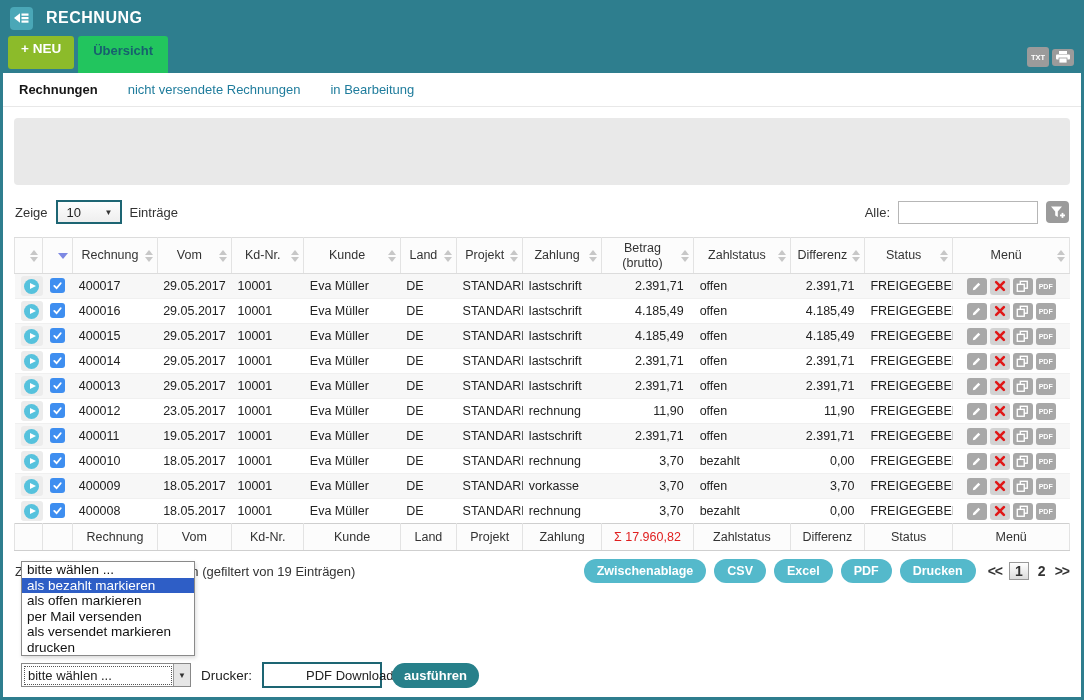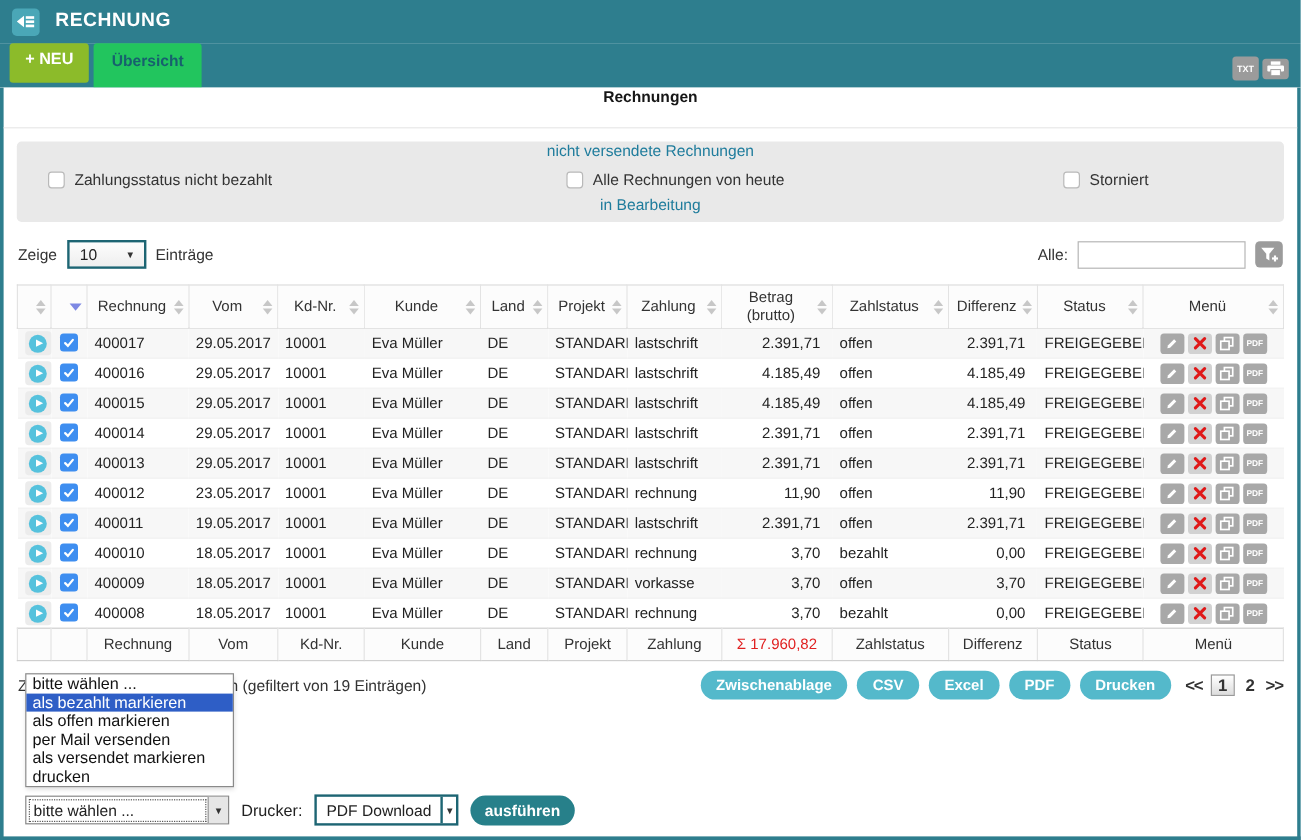--- a/index.html
+++ b/index.html
@@ -14,21 +14,21 @@
   .toolbar { height:37px; background:var(--teal,#2e7e8e); position:relative; display:flex; padding-left:8px; }
   .btn-neu { background:var(--green,#8cbb2a); color:#fff; font-weight:bold; font-size:13.5px; padding:5px 13px; border-radius:3px; margin:0 4px 4px 0; cursor:pointer; }
   .tab-uebersicht { background:#22c55e; color:#17606e; font-weight:bold; font-size:13px; padding:7px 15px 8px; border-radius:3px 3px 0 0; cursor:pointer; }
   .top-icons { position:absolute; right:10px; bottom:6px; display:flex; gap:3px; align-items:center; }
   .txt-chip { width:22px; height:20px; background:#9b9b9b; border-radius:3px; color:#fff; font-size:7.5px; font-weight:bold; display:flex; align-items:center; justify-content:center; cursor:pointer; }
   .printer-chip { width:22px; height:17px; background:#9b9b9b; border-radius:3px; display:flex; align-items:center; justify-content:center; cursor:pointer; }
 
   
   .content { position:relative; height:627px; background:#fff; border-left:3px solid var(--teal,#2e7e8e); border-right:3px solid var(--teal,#2e7e8e); border-bottom:3px solid var(--teal,#2e7e8e); }
 
-  .nav-tabs { height:34px; display:flex; align-items:center; gap:30px; padding:0 16px; border-bottom:1px solid #e8e8e8;flex-direction:column; }
+  .nav-tabs { height:34px; display:flex; align-items:center; gap:30px; padding:0 16px; border-bottom:1px solid #e8e8e8; }
   .nav-tabs a { text-decoration:none; color:var(--link,#1f7c9c); font-size:13px; cursor:pointer; }
   .nav-tabs a[data-variant="active"] { color:#161616; font-weight:bold; }
 
   .filter-panel { margin:11px 11px 0; background:#e9e9e9; border-radius:4px; height:67px; padding:12px 0 0 26px; }
   .filter-title { font-weight:bold; font-size:13px; color:#3c3c3c; letter-spacing:.3px; }
   .filter-row { margin-top:12px; display:grid; grid-template-columns:432px 414px auto; align-items:center; }
   .cb-wrap { display:flex; align-items:center; gap:8px; }
   .cb { width:14px; height:14px; background:#fff; border:1px solid #b9b9b9; border-radius:3px; cursor:pointer; flex:0 0 auto; }
 
   .controls-row { margin:14px 12px 0; height:26px; display:flex; align-items:center; }
@@ -76,21 +76,21 @@
   .pg-num { cursor:pointer; padding:0 2px; }
   .pg-num[data-variant="current"] { border:1px solid #999; background:linear-gradient(#fff,#dcdcdc); padding:0 5px; }
 
   
   .bulk-row { position:absolute; left:18px; bottom:9px; display:flex; align-items:center; gap:10px; }
   .select-win { display:inline-flex; align-items:center; width:170px; height:24px; border:1px solid #888; background:#fff; cursor:pointer; }
   .select-win .txt { flex:1; margin:2px 2px 2px 3px; padding:1px 3px; outline:1px dotted #555; font-size:13px; color:#222; white-space:nowrap; overflow:hidden; }
   .select-win .btn { width:17px; align-self:stretch; background:#e6e6e6; border-left:1px solid #999; display:flex; align-items:center; justify-content:center; font-size:8px; color:#333; }
   .drucker-label { font-size:13.5px; color:#222; }
   .select-teal { display:inline-flex; align-items:center; width:120px; height:26px; border:2px solid #1d6573; background:#fff; cursor:pointer; }
-  .select-teal .txt { flex:1; padding:0 8px; font-size:13px; color:#222; white-space:nowrap; }
+  .select-teal .txt { flex:1; padding:0 8px; font-size:13px; color:#222; white-space:nowrap;margin-left:34px; }
   .select-teal .btn { width:16px; align-self:stretch; border-left:2px solid #1d6573; display:flex; align-items:center; justify-content:center; font-size:8px; color:#333; }
   .btn-exec { background:#27808a; color:#fff; font-weight:bold; font-size:13px; padding:5px 12px; border-radius:13px; cursor:pointer; }
 
   .dropdown-overlay { position:absolute; left:18px; bottom:41px; width:174px; background:#fff; border:1px solid #8a8a8a; z-index:10; box-shadow:1px 2px 4px rgba(0,0,0,.15); }
   .dropdown-overlay div { font-size:13.5px; line-height:15.5px; padding:0 5px; color:#111; cursor:pointer; white-space:nowrap; }
   .dropdown-overlay div[data-variant="selected"] { background:var(--selection,#2e5ec6); color:#fff; }
 </style>
 </head>
 <body>
 
@@ -124,35 +124,20 @@
 <div class="content">
 
   <div class="nav-tabs">
 
   <a data-variant="active">Rechnungen</a>
       <a data-variant="">nicht versendete Rechnungen</a>
       <a data-variant="">in Bearbeitung</a>
     </div>
 
   <div class="filter-panel">
-    <div class="filter-row">
-
-    <span class="cb-wrap">
-        <span class="cb"></span>
-        <span>Zahlungsstatus nicht bezahlt</span>
-      </span>
-        <span class="cb-wrap">
-        <span class="cb"></span>
-        <span>Alle Rechnungen von heute</span>
-      </span>
-        <span class="cb-wrap">
-        <span class="cb"></span>
-        <span>Storniert</span>
-      </span>
-      </div>
   </div>
 
   <div class="controls-row">
     <span>Zeige</span>
     <span class="select-small">
       <span class="val">10</span>
       <span class="arr">▼</span>
     </span>
     <span>Einträge</span>
     <span class="search-zone">

